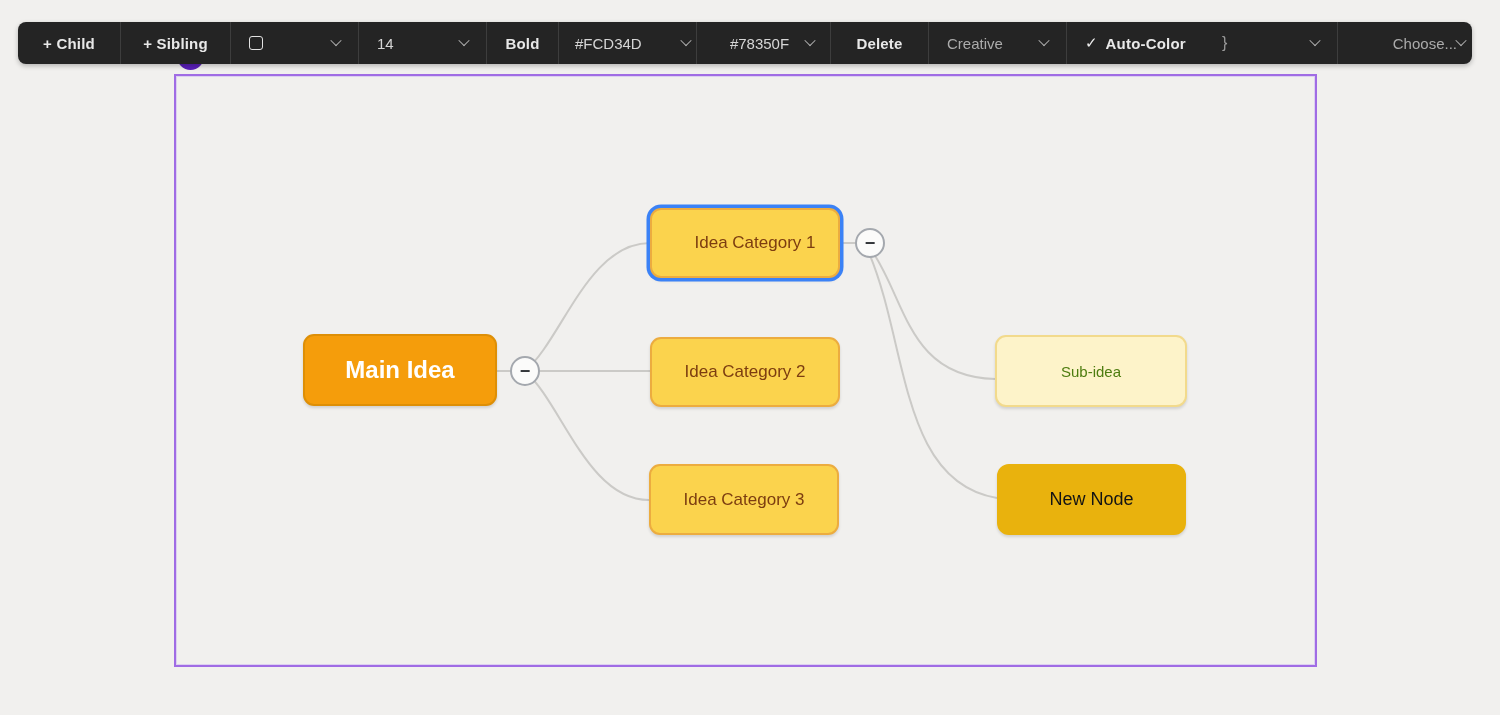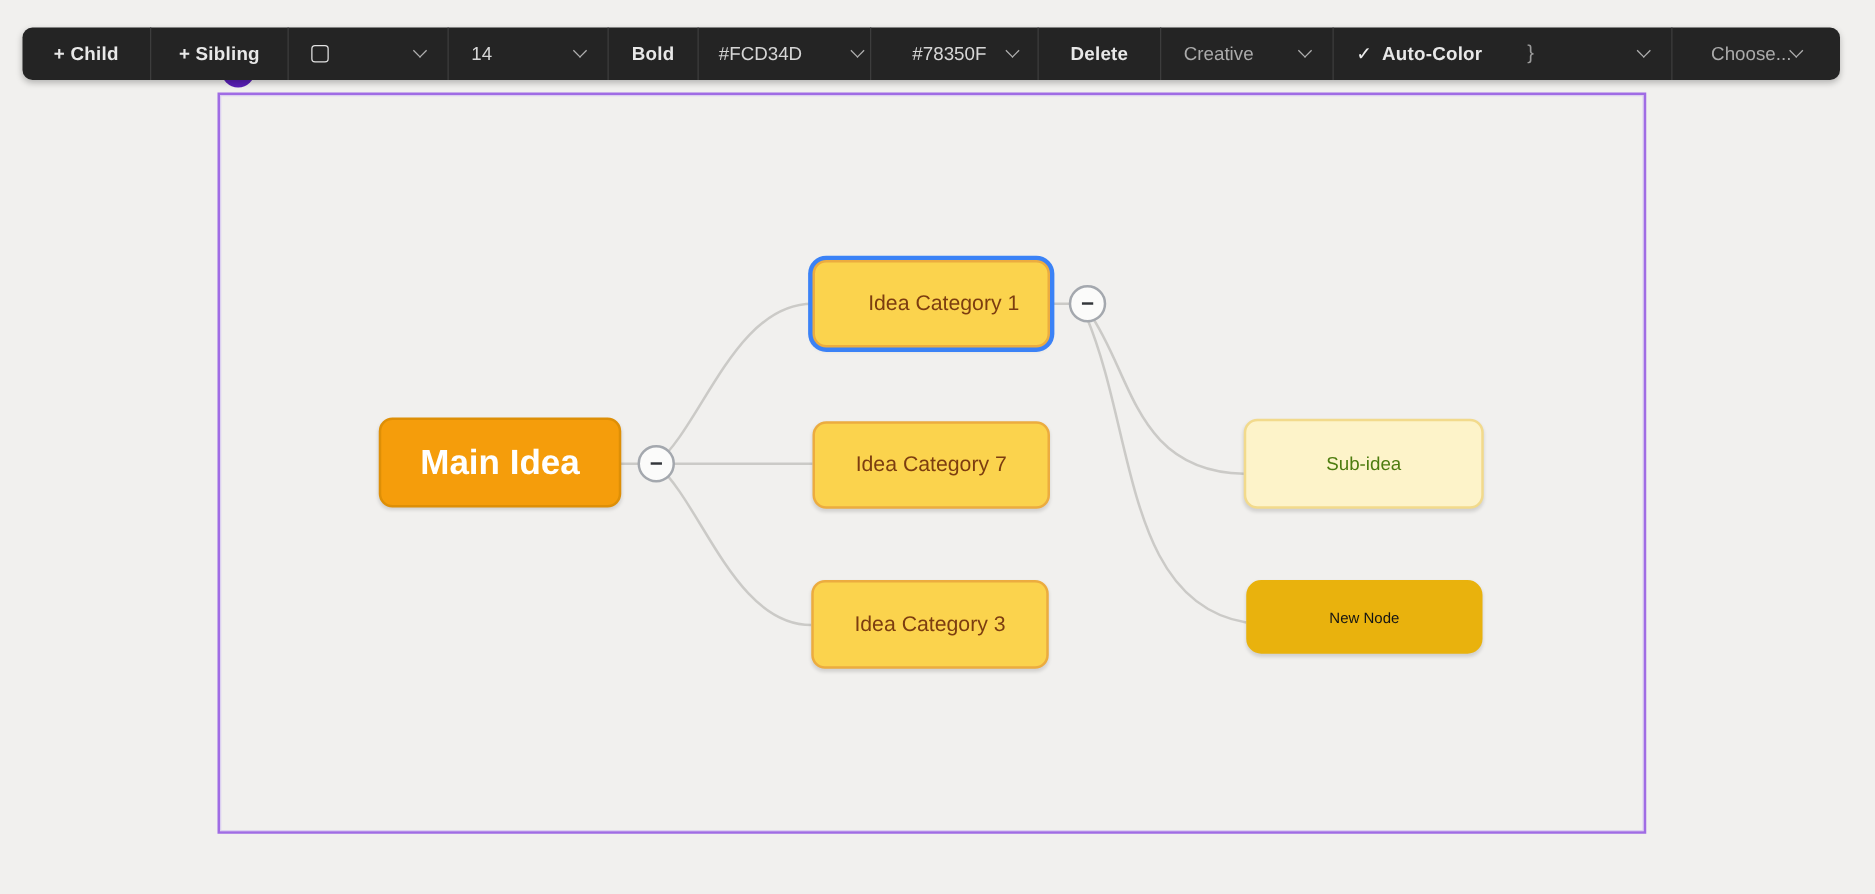--- a/index.html
+++ b/index.html
@@ -51,21 +51,21 @@
   .w-child   { width:102px; }
   .w-sibling { width:110px; }
   .w-shape   { width:128px; justify-content:space-between; padding:0 18px; }
   .w-size    { width:128px; justify-content:space-between; padding:0 18px; }
   .w-bold    { width:72px; }
   .w-fill    { width:138px; padding:0 16px;gap:40px; }
   .w-txtcol  { width:134px; padding:0 16px; }
   .w-delete  { width:98px; }
   .w-theme   { width:138px; justify-content:space-between; padding:16px 18px; }
   .w-auto    { width:271px; padding:0 18px; }
-  .w-choose  { width:135px; justify-content:center; padding:0 7px; }
+  .w-choose  { width:135px; justify-content:flex-end; padding:0 7px; }
   .w-fill .lbl, .w-txtcol .lbl { margin:0 auto; }
   .w-fill .chev, .w-txtcol .chev { margin-left:0; }
   .w-auto .brace { margin-left:36px; }
   .w-auto .chev { margin-left:auto; }
 
   
   .canvas-frame {
     position:absolute; left:174px; top:74px; width:1143px; height:593px;
     border:2px solid #a06ce4; background:#f1f0ee; z-index:1;
     box-shadow:inset 0 0 0 1px rgba(196,168,245,.45);
@@ -77,39 +77,39 @@
 
   
   .node {
     position:absolute; z-index:3; display:flex; align-items:center; justify-content:center;
     border-radius:11px; cursor:pointer;
     box-shadow:0 2px 3px rgba(0,0,0,0.13);
   }
   .node-main {
     left:303px; top:334px; width:194px; height:72px;
     background:#f59d0b; border:2px solid #de8f06;
-    color:#ffffff; font-weight:700; font-size:28px;
+    color:#ffffff; font-weight:700; font-size:24px;
   }
   .node-cat {
     width:190px; height:70px;
     background:#fbd34d; border:2px solid #ecac3f;
     color:#7c3d10; font-size:17px;
   }
   .node-cat1 { left:650px; top:208px; box-shadow:0 0 0 3.5px #3b82f6, 0 2px 4px rgba(0,0,0,.15);padding-left:20px; }
   .node-cat2 { left:650px; top:337px; }
   .node-cat3 { left:649px; top:464px; height:71px; }
   .node-sub {
     left:995px; top:335px; width:192px; height:72px;
     background:#fdf3c9; border:2px solid #f2da8c;
     color:#4d7c0f; font-size:15px;
   }
   .node-new {
-    left:997px; top:464px; width:189px; height:59px;
+    left:997px; top:464px; width:189px; height:71px;
     background:#e9b20d; border:2px solid #e9b20d;
-    color:#141414; font-size:12px;
+    color:#141414; font-size:18px;
     border-radius:12px;
   }
 
   
   .collapse-btn {
     position:absolute; z-index:4; width:30px; height:30px; border-radius:50%;
     background:#fbfbfa; border:2px solid #a4a8ae;
     display:flex; align-items:center; justify-content:center;
     color:#33363a; font-size:18px; font-weight:700; line-height:1;
     cursor:pointer;
@@ -183,21 +183,21 @@
 
   <div class="node node-main">
     <span>Main Idea</span>
   </div>
 
   <div class="node node-cat node-cat1">
     <span>Idea Category 1</span>
   </div>
 
   <div class="node node-cat node-cat2">
-    <span>Idea Category 7</span>
+    <span>Idea Category 2</span>
   </div>
 
   <div class="node node-cat node-cat3">
     <span>Idea Category 3</span>
   </div>
 
   <div class="node node-sub">
     <span>Sub-idea</span>
   </div>
 

